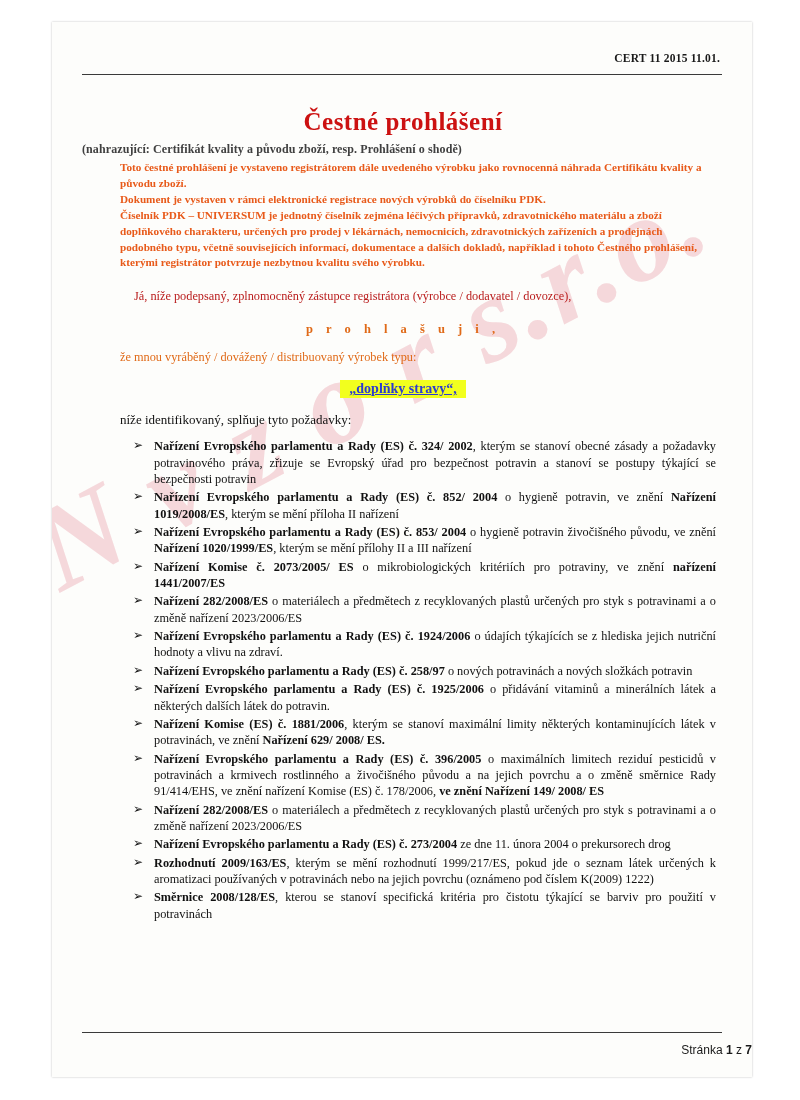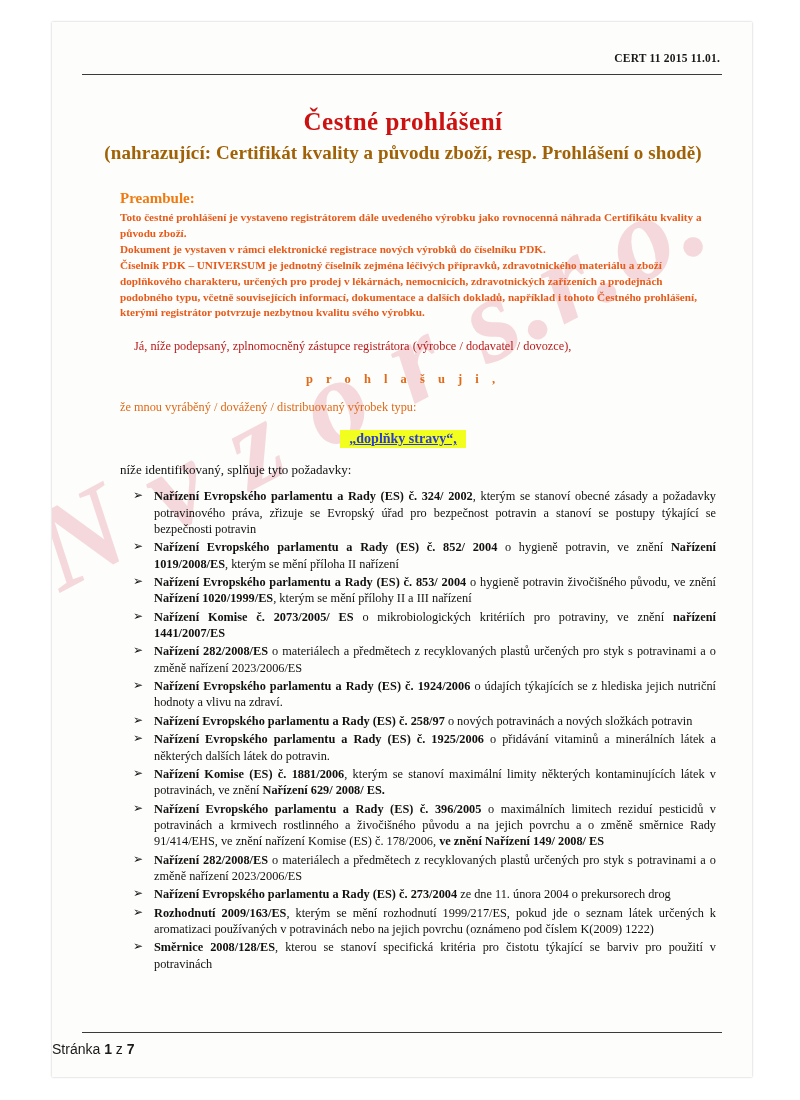--- a/index.html
+++ b/index.html
@@ -82,23 +82,23 @@
   }
   .title {
     text-align: center;
     color: #cc1111;
     font-size: 25px;
     font-weight: bold;
     margin-top: 24px;
     letter-spacing: 0.5px;
   }
   .subtitle {
-    text-align: center;
-    color: #a16207;
-    font-size: 19px;
+    text-align: left;
+    color: #404040;
+    font-size: 12px;
     font-weight: bold;
     margin-top: 6px;
     letter-spacing: 0.1px;
   }
   .preamble-head {
     color: #f07a10;
     font-size: 15px;
     font-weight: bold;
     margin-top: 26px;
     margin-left: 38px;
@@ -170,23 +170,23 @@
     top: 0px;
     font-size: 12px;
     color: #111;
   }
   .b { font-weight: bold; }
   .footer {
     position: absolute;
     left: 0;
     right: 0;
     bottom: 20px;
-    text-align: left;
+    text-align: right;
     font-family: "Liberation Sans", sans-serif;
-    font-size: 14px;
+    font-size: 12px;
     color: #1a1a1a;
   }
   .footer .pg { font-weight: bold; }
 </style>
 </head>
 <body>
 
 <div class="page">
   <div class="sheet">
 
@@ -194,21 +194,20 @@
 
     <div class="header-code">CERT 11 2015 11.01.</div>
     <div class="rule-top"></div>
     <div class="rule-bottom"></div>
 
     <div class="content">
 
       <div class="title">Čestné prohlášení</div>
       <div class="subtitle">(nahrazující: Certifikát kvality a původu zboží, resp. Prohlášení o shodě)</div>
 
-      <div class="preamble-head">Preambule:</div>
       <div class="preamble-body">
         <div>Toto čestné prohlášení je vystaveno registrátorem dále uvedeného výrobku jako rovnocenná náhrada Certifikátu kvality a původu zboží.</div>
         <div>Dokument je vystaven v rámci elektronické registrace nových výrobků do číselníku PDK.</div>
         <div>Číselník PDK – UNIVERSUM je jednotný číselník zejména léčivých přípravků, zdravotnického materiálu a zboží doplňkového charakteru, určených pro prodej v lékárnách, nemocnicích, zdravotnických zařízeních a prodejnách podobného typu, včetně souvisejících informací, dokumentace a dalších dokladů, například i tohoto Čestného prohlášení, kterými registrátor potvrzuje nezbytnou kvalitu svého výrobku.</div>
       </div>
 
       <div class="decl-line">Já, níže podepsaný, zplnomocněný zástupce registrátora (výrobce / dodavatel / dovozce),</div>
       <div class="decl-word">p r o h l a š u j i ,</div>
       <div class="decl-line2">že mnou vyráběný / dovážený / distribuovaný výrobek typu:</div>
 

